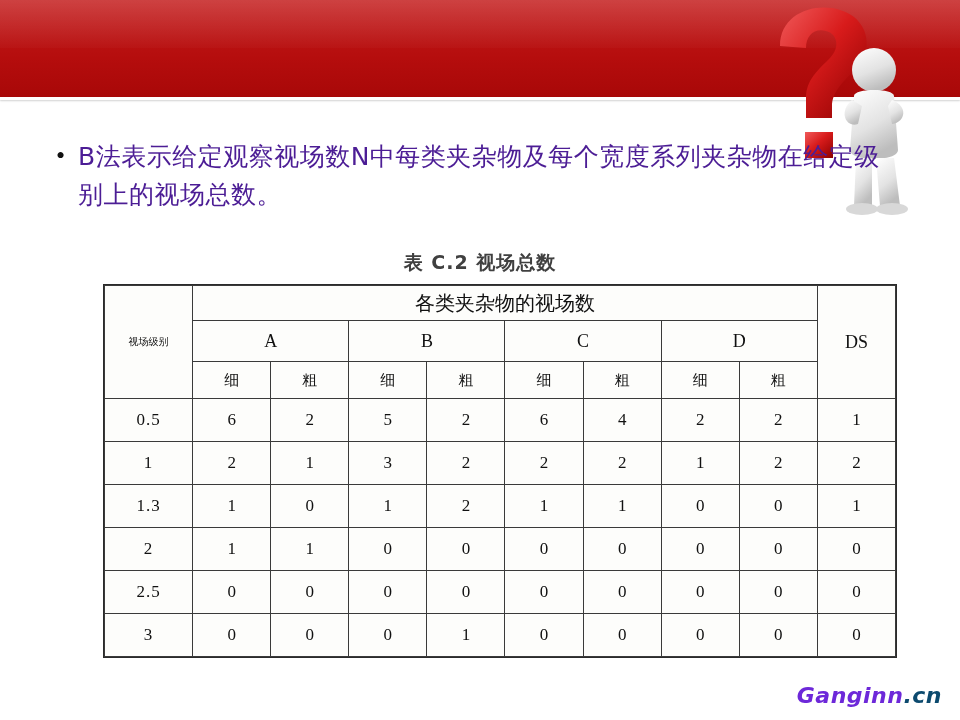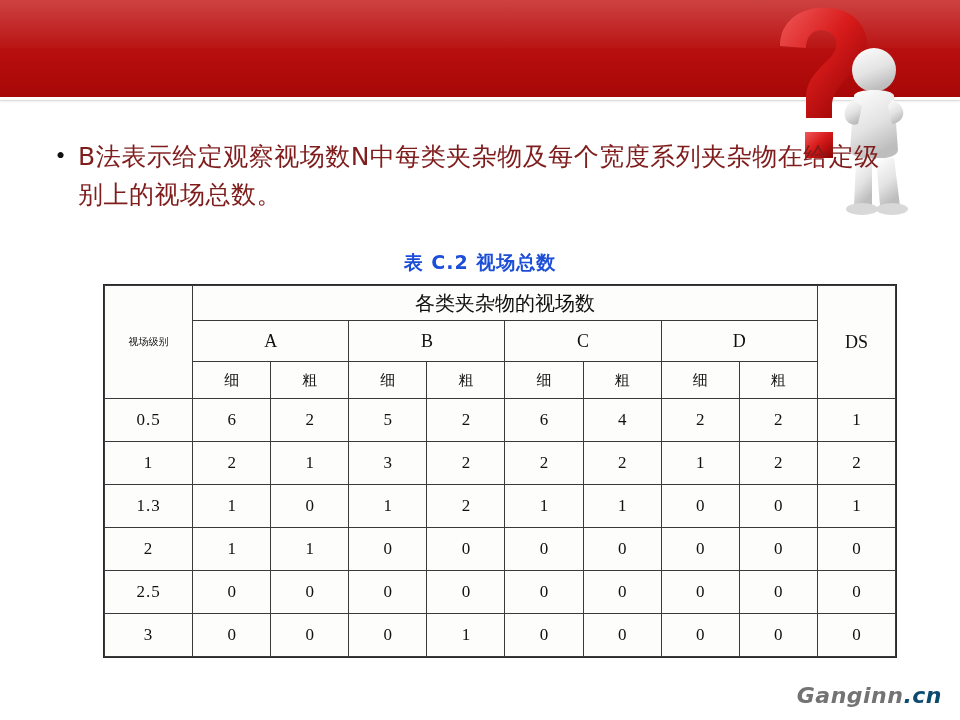--- a/index.html
+++ b/index.html
@@ -64,34 +64,34 @@
     flex: 0 0 22px;
     font-size: 26px;
     line-height: 36px;
     color: #111;
     text-align: left;
   }
   .bullet-text {
     font-family: "DejaVu Sans", "Liberation Sans", sans-serif;
     font-size: 25px;
     line-height: 38px;
-    color: #7f1d1d;
+    color: #4c1d95;
     letter-spacing: 0.5px;
     text-align: left;
   }
   
   .table-caption {
     position: absolute;
     left: 0; top: 250px;
     width: 960px;
     text-align: center;
     font-family: "DejaVu Sans", "Liberation Sans", sans-serif;
     font-size: 19px;
     font-weight: bold;
-    color: #1d4ed8;
+    color: #404040;
     letter-spacing: 1px;
   }
   
   .table-wrap {
     position: absolute;
     left: 104px;
     top: 285px;
     width: 792px;
   }
   table.fieldtable {
@@ -143,21 +143,21 @@
   .watermark {
     position: absolute;
     right: 18px;
     bottom: 12px;
     font-family: "DejaVu Sans", "Liberation Sans", sans-serif;
     font-size: 22px;
     font-weight: bold;
     font-style: italic;
     letter-spacing: 0.5px;
   }
-  .wm-main { color: #737373; }
+  .wm-main { color: #6d28d9; }
   .wm-suffix { color: #0c4a6e; }
 </style>
 </head>
 <body>
 
 <div class="slide">
 
   <div class="banner">
     <div class="banner-shine"></div>
   </div>

